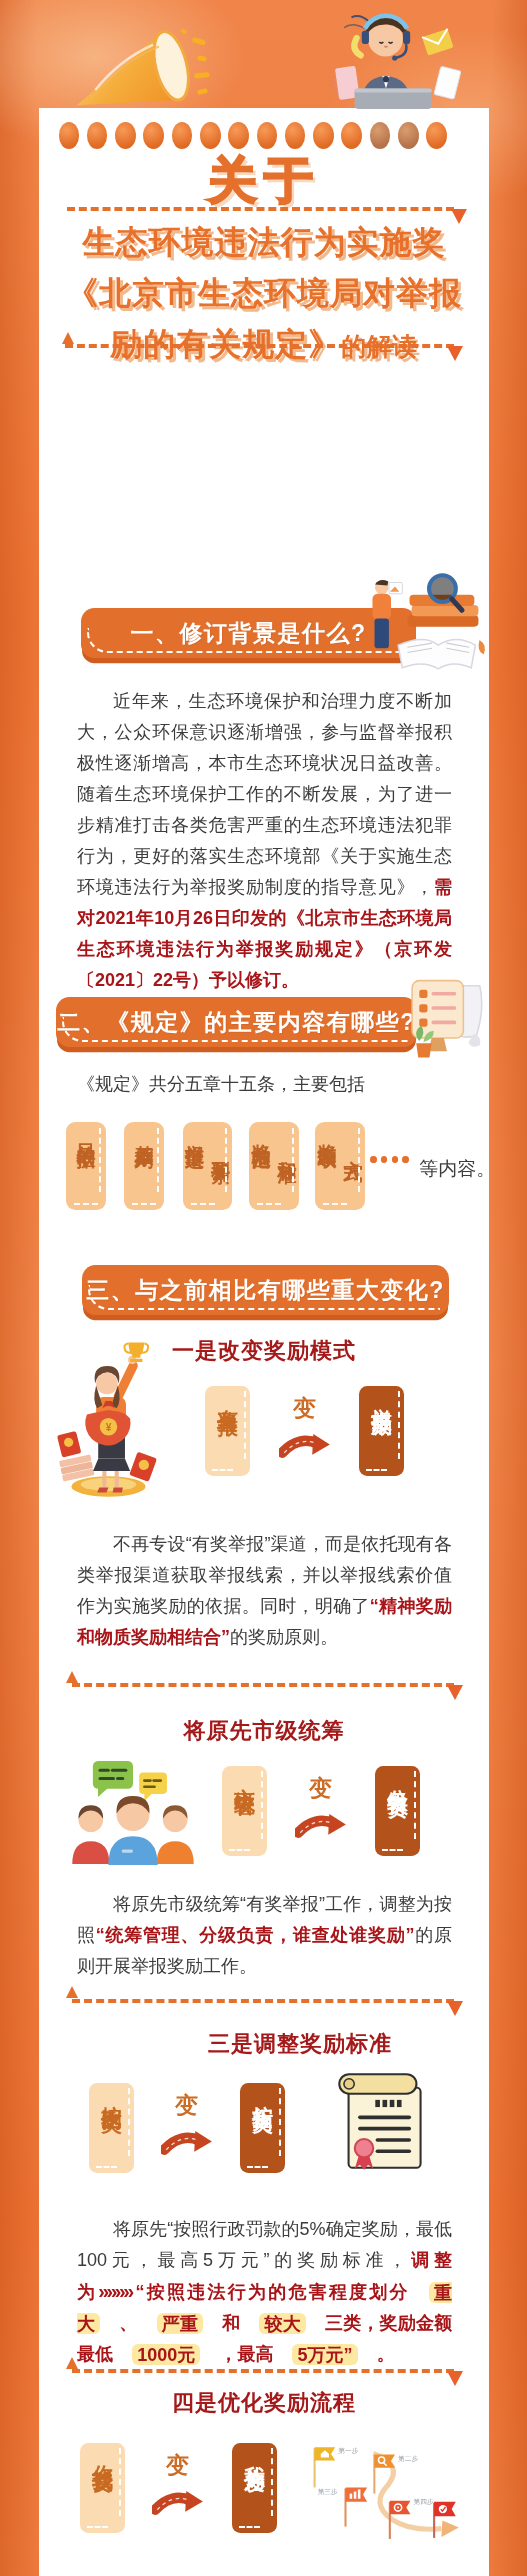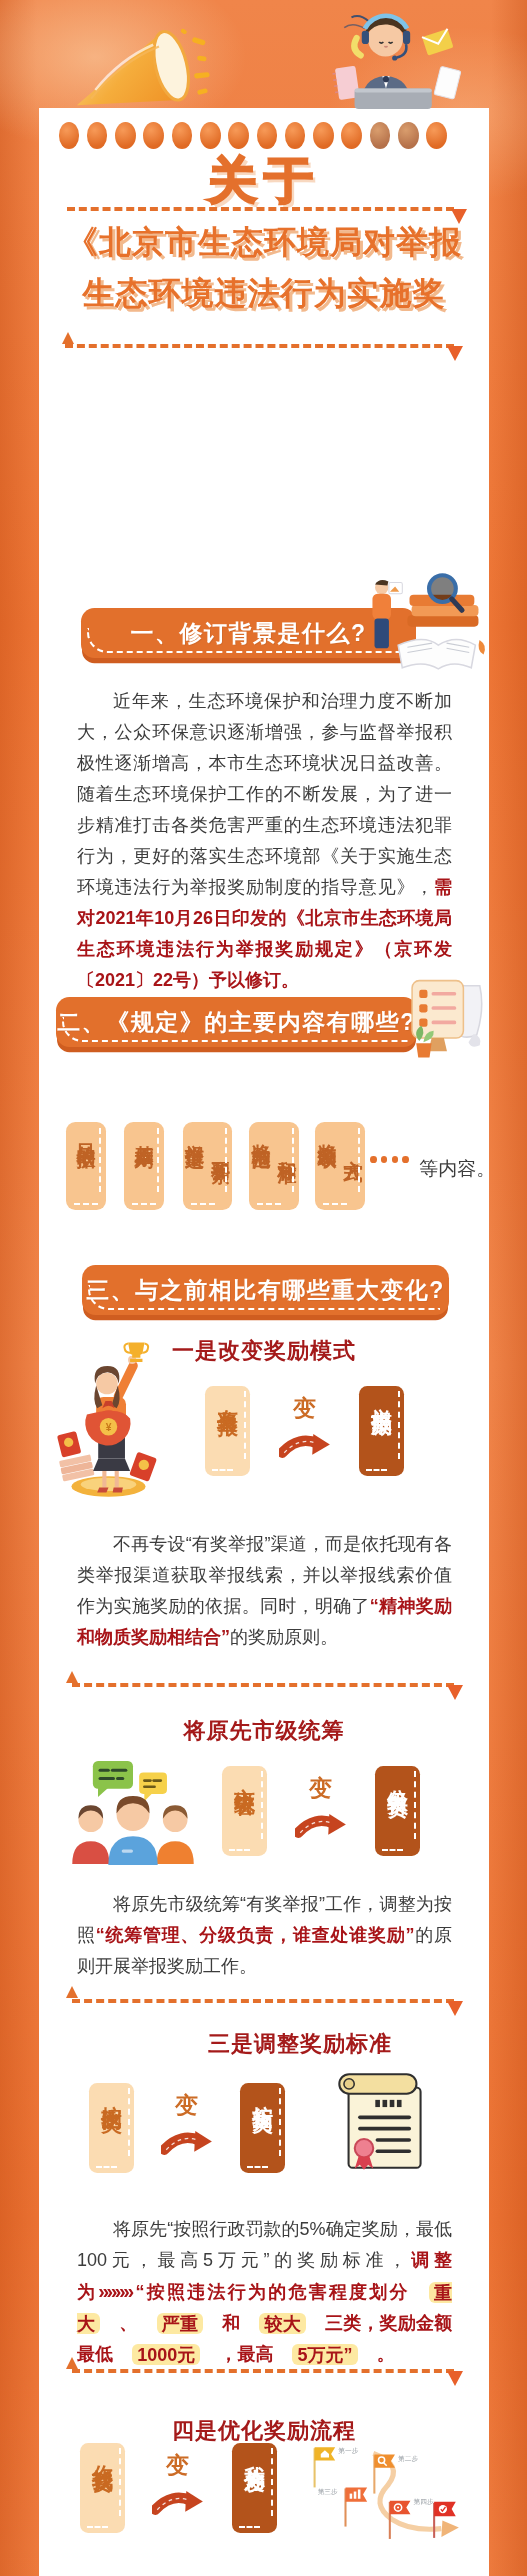--- a/index.html
+++ b/index.html
@@ -167,22 +167,23 @@
     <div class="oval muted"></div>
       <div class="oval"></div>
   </div>
 
   <div class="kicker">关于</div>
 
   <div class="dashline" style="left:28px;top:99px;width:387px;"></div>
   <div class="tri tri-down" style="left:412px;top:101px;"></div>
 
   <div class="title">
+    <div>生态环境违法行为实施奖</div>
     <div>《北京市生态环境局对举报</div>
-    <div>生态环境违法行为实施奖</div>
+    <div><span>励的有关规定》</span><span class="suffix">的解读</span></div>
   </div>
 
   <div class="tri tri-up" style="left:23px;top:224px;"></div>
   <div class="dashline" style="left:26px;top:236px;width:389px;"></div>
   <div class="tri tri-down" style="left:408px;top:238px;"></div>
 
 
   <div class="banner" style="left:42px;top:500px;width:335px;">
     <span class="btxt">一、修订背景是什么?</span>
     <span class="bdash"></span>
@@ -224,20 +225,21 @@
       <rect x="22" y="60" width="16" height="16" rx="4" fill="#e87b33"></rect>
         <rect x="46" y="64" width="48" height="7" rx="3" fill="#f2a9a0"></rect>
       <rect x="22" y="88" width="16" height="16" rx="4" fill="#e87b33"></rect>
         <rect x="46" y="92" width="48" height="7" rx="3" fill="#f2a9a0"></rect>
     </g>
     <polygon points="46,126 70,126 76,152 40,152" fill="#e0a060"></polygon>
     <path d="M22,132 q-14,-18 4,-30 q10,14 -4,30z" fill="#7cb765"></path>
     <path d="M30,134 q2,-20 20,-22 q2,16 -20,22z" fill="#94c978"></path>
     <polygon points="16,136 46,136 42,164 20,164" fill="#e87b33"></polygon>
   </svg>
+  <div class="para" style="top:961px;">《规定》共分五章十五条，主要包括</div>
 
   <div class="cpill" style="left:27px;width:40px;">
     <span class="vcol">目的依据</span>
       <span class="dashv"></span>
       <span class="dashb"></span>
   </div>
   <div class="cpill" style="left:85px;width:40px;">
     <span class="vcol">基本原则</span>
       <span class="dashv"></span>
       <span class="dashb"></span>
@@ -425,21 +427,21 @@
     <circle cx="70" cy="152" r="18" fill="#ee8090" stroke="#c84858" stroke-width="4"></circle>
     <path d="M60,166 l-8,26 10,-8 8,10 4,-24z" fill="#d8404f"></path>
     <path d="M80,166 l8,26 -10,-8 -8,10 -4,-24z" fill="#d8404f"></path>
   </svg>
   <p class="para indent" style="top:2088px;"><span class="seg-k">将原先“按照行政罚款的5%确定奖励，最低100元，最高5万元”的奖励标准，</span><span class="seg-r">调整为</span><span class="seg-c">»»»»</span><span class="seg-r">“按照违法行为的危害程度划分</span><span class="seg-h">重大</span><span class="seg-r">、</span><span class="seg-h">严重</span><span class="seg-r">和</span><span class="seg-h">较大</span><span class="seg-r">三类，奖励金额最低</span><span class="seg-h">1000元</span><span class="seg-r">，最高</span><span class="seg-h">5万元”</span><span class="seg-r">。</span></p>
 
   <div class="tri tri-up" style="left:27px;top:2249px;"></div>
   <div class="dashline" style="left:33px;top:2261px;width:382px;"></div>
   <div class="tri tri-down" style="left:408px;top:2263px;"></div>
 
-  <div class="subhead" style="top:2280px;margin-top:28px;">四是优化奖励流程</div>
+  <div class="subhead" style="top:2280px;">四是优化奖励流程</div>
   <div class="chpill light" style="left:41px;top:2335px;">
     <span class="vcol">你找我要</span>
       <span class="dashv"></span>
       <span class="dashb"></span>
   </div>
   <div class="mid" style="left:100px;top:2342px;">
     <div class="bian">变</div>
     <svg width="52" height="29" viewBox="0 0 100 56">
       <path d="M6,42 C28,18 52,14 74,24" stroke="#c6441f" stroke-width="20" fill="none" stroke-linecap="round"></path>
       <polygon points="66,6 98,26 64,46" fill="#c6441f"></polygon>

